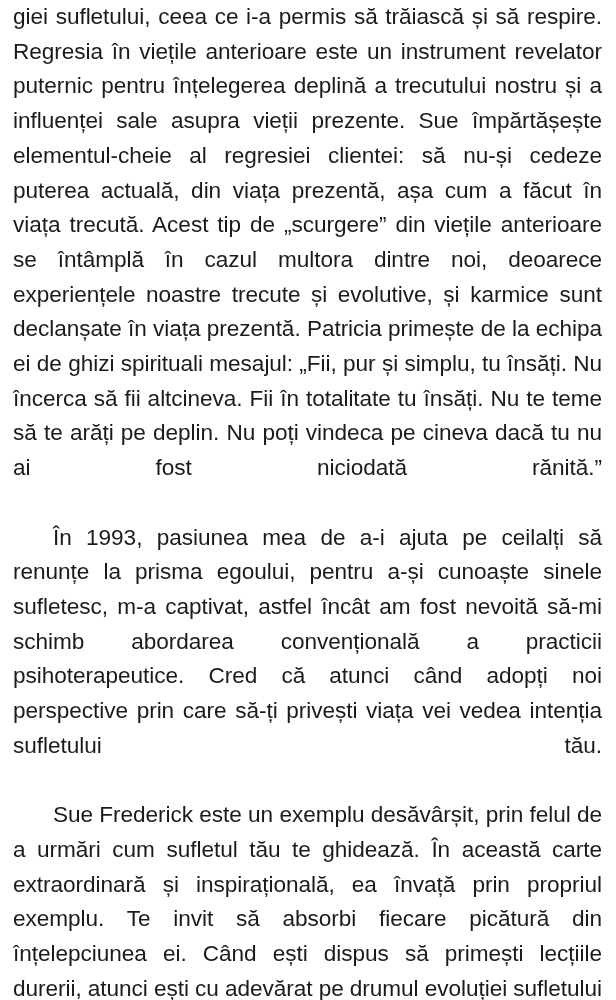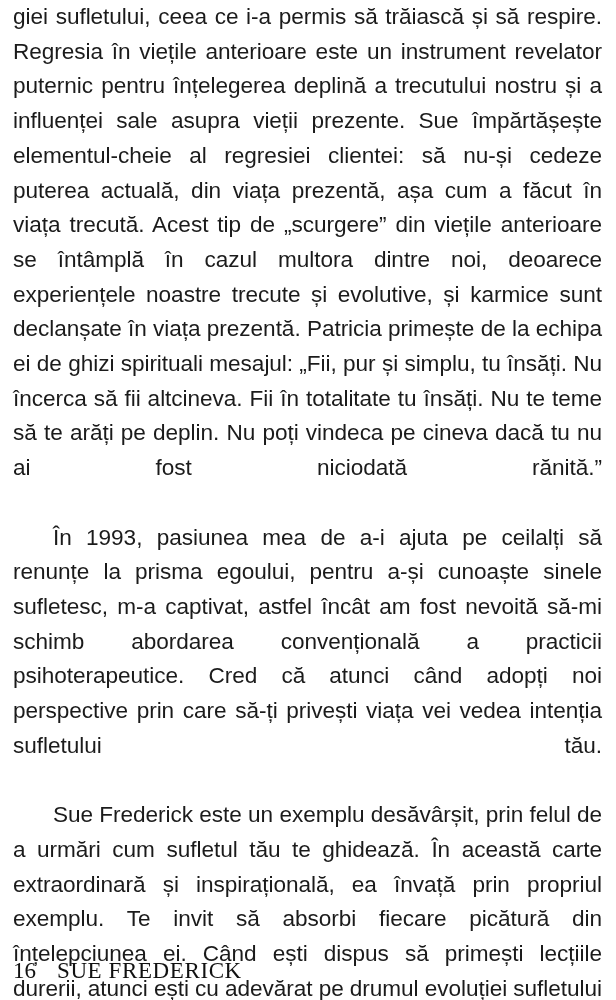--- a/index.html
+++ b/index.html
@@ -91,18 +91,14 @@
 <body>
 
 <div class="page">
 
   <div class="text-block">
     <p class="para cont">giei sufletului, ceea ce i-a permis să trăiască și să respire. Regresia în viețile anterioare este un instrument revelator puternic pentru înțelegerea deplină a trecutului nostru și a influenței sale asupra vieții prezente. Sue împărtășește elementul-cheie al regresiei clientei: să nu-și cedeze puterea actuală, din viața prezentă, așa cum a făcut în viața trecută. Acest tip de „scurgere” din viețile anterioare se întâmplă în cazul multora dintre noi, deoarece experiențele noastre trecute și evolutive, și karmice sunt declanșate în viața prezentă. Patricia primește de la echipa ei de ghizi spirituali mesajul: „Fii, pur și simplu, tu însăți. Nu încerca să fii altcineva. Fii în totalitate tu însăți. Nu te teme să te arăți pe deplin. Nu poți vindeca pe cineva dacă tu nu ai fost niciodată rănită.”</p>
     <p class="para indent">În 1993, pasiunea mea de a-i ajuta pe ceilalți să renunțe la prisma egoului, pentru a-și cunoaște sinele sufletesc, m-a captivat, astfel încât am fost nevoită să-mi schimb abordarea convențională a practicii psihoterapeutice. Cred că atunci când adopți noi perspective prin care să-ți privești viața vei vedea intenția sufletului tău.</p>
     <p class="para indent">Sue Frederick este un exemplu desăvârșit, prin felul de a urmări cum sufletul tău te ghidează. În această carte extraordinară și inspirațională, ea învață prin propriul exemplu. Te invit să absorbi fiecare picătură din înțelepciunea ei. Când ești dispus să primești lecțiile durerii, atunci ești cu adevărat pe drumul evoluției sufletului tău și al sufletului umanității.</p>
   </div>
 
-  <div class="footer">
-    <span class="folio">16</span>
-    <span class="running-head">SUE FREDERICK</span>
-  </div>
 
 </div>
 
 </body></html>

